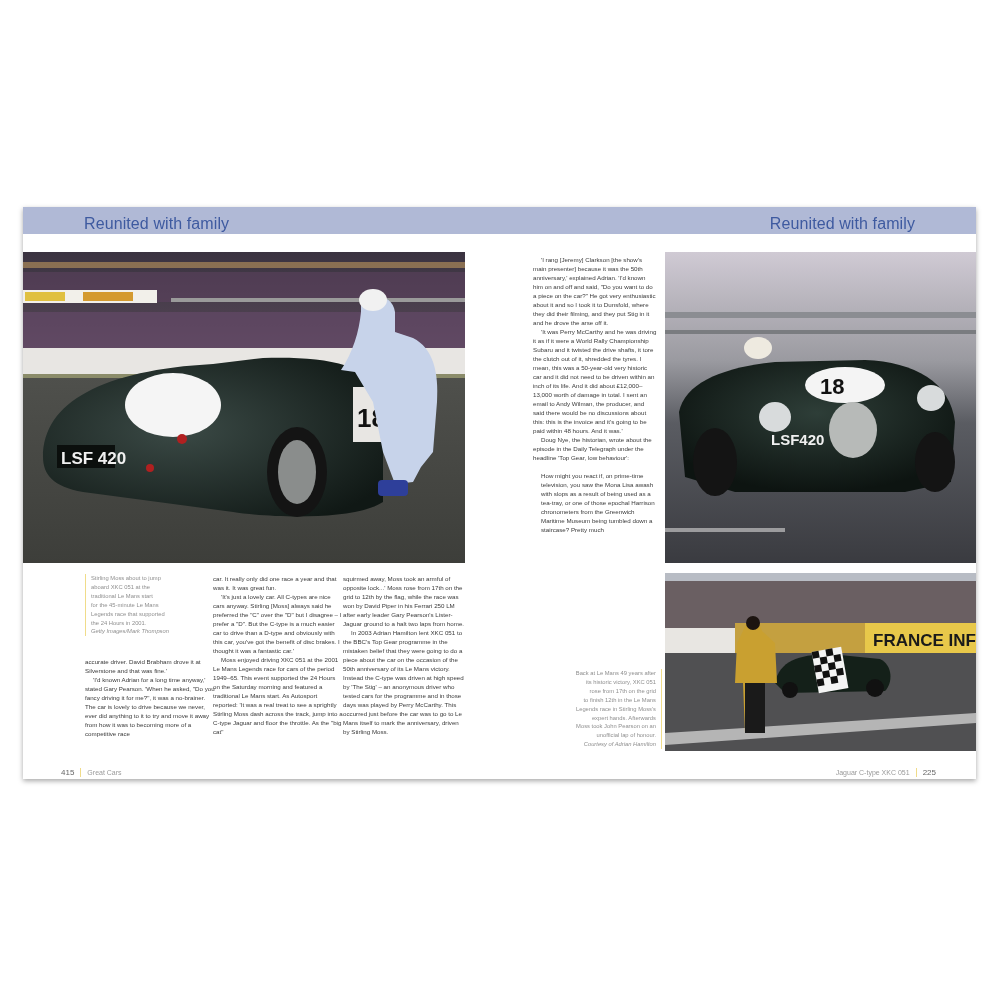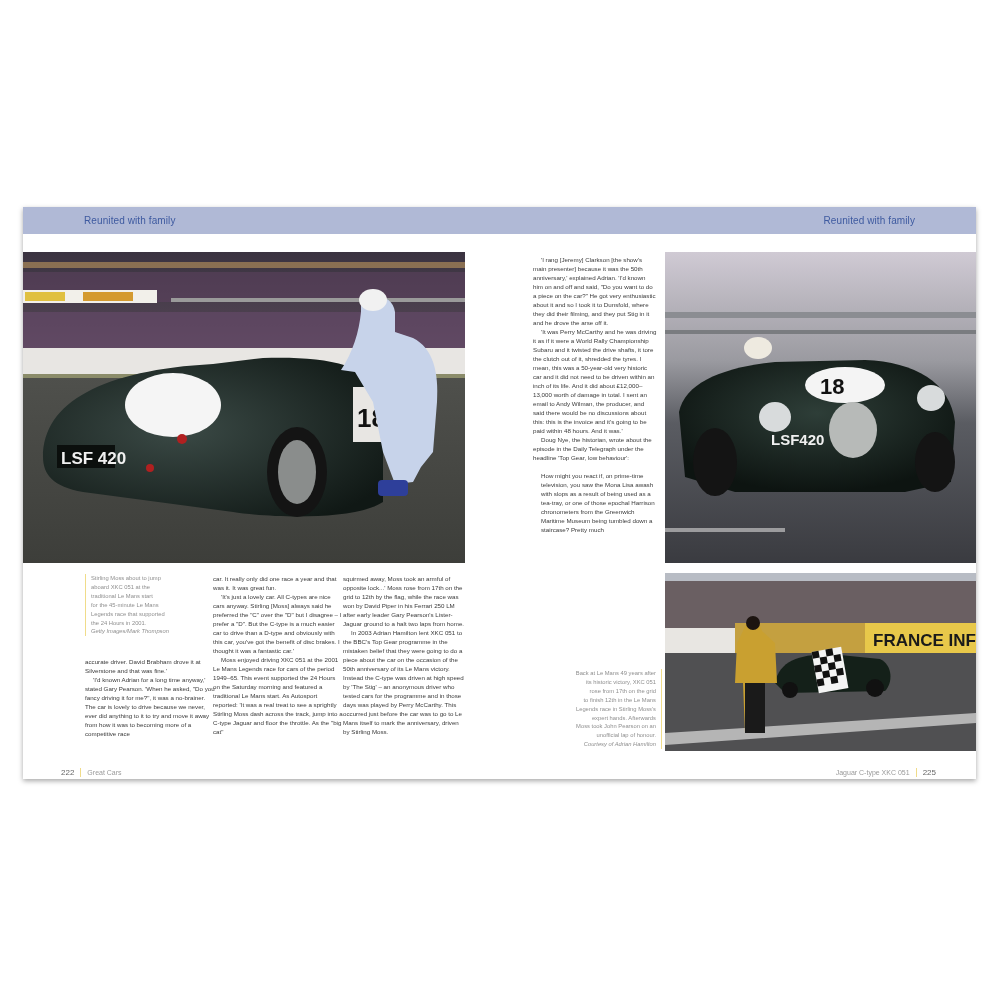--- a/index.html
+++ b/index.html
@@ -1,19 +1,19 @@
 <!DOCTYPE html>
 <html><head>
 <meta charset="utf-8">
 <style>
   html, body { margin:0; padding:0; }
   body { width:1000px; height:1000px; background:#ffffff; position:relative; overflow:hidden; font-family:"Liberation Sans", sans-serif; }
   .spread { position:absolute; left:23px; top:207px; width:953px; height:572px; background:#ffffff; box-shadow:0 2px 5px rgba(0,0,0,0.35); overflow:hidden; }
   .header-band { position:absolute; left:0; top:0; width:953px; height:27px; background:#b0b9d6; }
-  .running-head { position:absolute; top:8px; font-size:10px; color:#3e5aa0; letter-spacing:0.1px; }
+  .running-head { position:absolute; top:8px; font-size:16px; color:#3e5aa0; letter-spacing:0.1px; }
   .rh-left { left:61px; }
   .rh-right { right:61px; }
   .photo { position:absolute; overflow:hidden; }
   .photo svg { display:block; width:100%; height:100%; }
   .col { position:absolute; font-size:6.2px; line-height:9px; color:#3a3a3a; font-family:"Liberation Sans", sans-serif; }
   .col p { margin:0; text-indent:0; }
   .col p.ind { text-indent:8px; }
   .col p.gap { margin-top:9px; }
   .caption { position:absolute; font-size:5.8px; line-height:8.9px; color:#8f8f8f; font-style:normal; }
   .caption-left { left:62px; top:367px; width:98px; padding-left:5px; border-left:1.5px solid #f0dc8a; }
@@ -181,18 +181,18 @@
     <div>rose from 17th on the grid</div>
     <div>to finish 12th in the Le Mans</div>
     <div>Legends race in Stirling Moss's</div>
     <div>expert hands. Afterwards</div>
     <div>Moss took John Pearson on an</div>
     <div>unofficial lap of honour.</div>
     <div style="font-style:italic;">Courtesy of Adrian Hamilton</div>
   </div>
 
   <div class="folio folio-left">
-    <span>222</span><span class="sep"></span><span class="sect">Great Cars</span>
+    <span>415</span><span class="sep"></span><span class="sect">Great Cars</span>
   </div>
   <div class="folio folio-right">
     <span class="sect">Jaguar C-type XKC 051</span><span class="sep"></span><span>225</span>
   </div>
 </div>
 
 </body></html>

